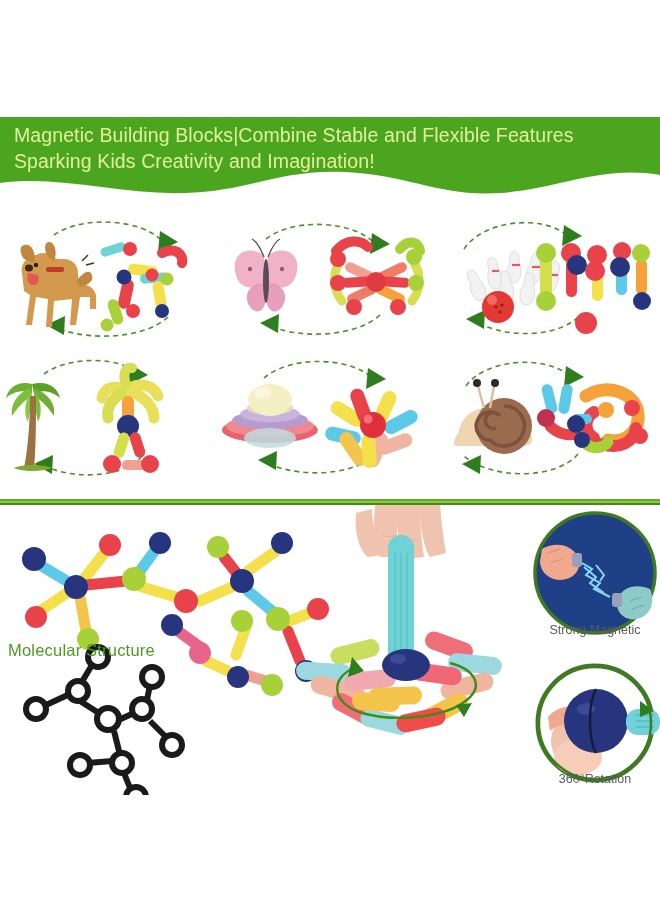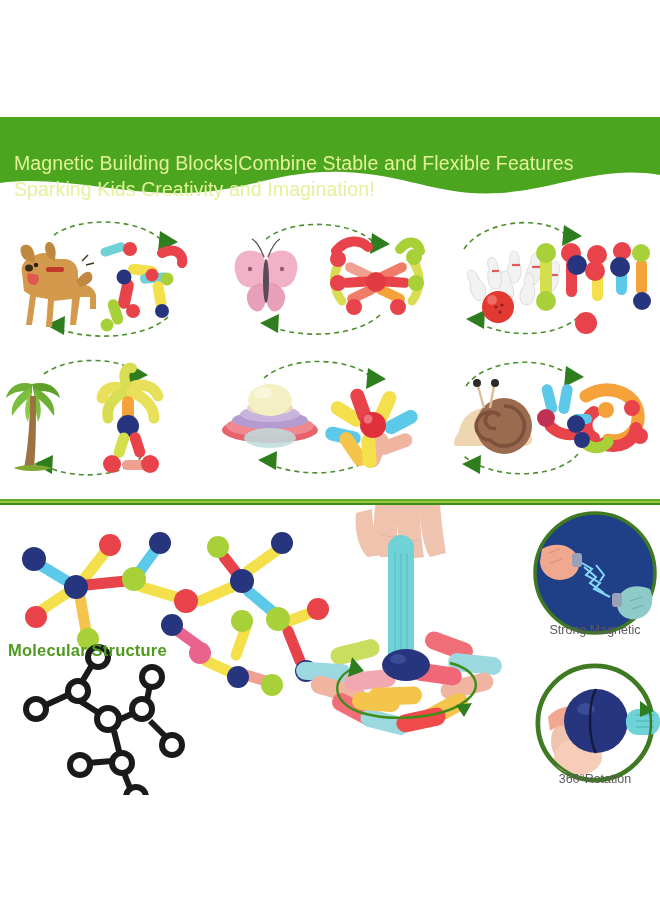--- a/index.html
+++ b/index.html
@@ -8,42 +8,42 @@
     font-family:"Liberation Sans", sans-serif;position:relative;
   }
   .page{position:absolute;inset:0;background:#fff;}
 
   
   .banner{position:absolute;left:0;top:117px;width:660px;height:90px;}
   .banner svg{position:absolute;left:0;top:0;}
   .banner-text{
     position:absolute;left:14px;top:5px;width:646px;
     color:#E3F29A;font-size:19.5px;line-height:26px;letter-spacing:.1px;
-    font-weight:400;white-space:pre-line;margin-top:28px;
+    font-weight:400;white-space:pre-line;
   }
 
   
   .row{position:absolute;left:0;width:660px;height:135px;}
   .row.r1{top:213px;}
   .row.r2{top:352px;}
   .cell{position:absolute;top:0;width:218px;height:135px;}
   .cell.c1{left:2px;} .cell.c2{left:218px;} .cell.c3{left:436px;}
   .cell svg{position:absolute;left:0;top:0;}
 
   
   .divider{position:absolute;left:0;top:499px;width:660px;height:6px;
     background:linear-gradient(#5FA82A 0 2px,#93C83D 2px 4px,#3F8C18 4px 6px);}
 
   
   .lower{position:absolute;left:0;top:505px;width:660px;height:290px;}
   .lower svg{position:absolute;left:0;top:0;}
 
   .mol-label{
     position:absolute;left:8px;top:641px;
-    color:#4E9A1F;font-size:16.5px;font-weight:bold;letter-spacing:.2px;
+    color:#4E9A1F;font-size:16.5px;font-weight:normal;letter-spacing:.2px;
   }
 
   .callout-label{
     position:absolute;text-align:center;color:#5a5a5a;font-size:12.5px;
     width:150px;
   }
   .cl-magnetic{left:520px;top:623px;}
   .cl-rotation{left:520px;top:772px;}
 </style>
 </head>

